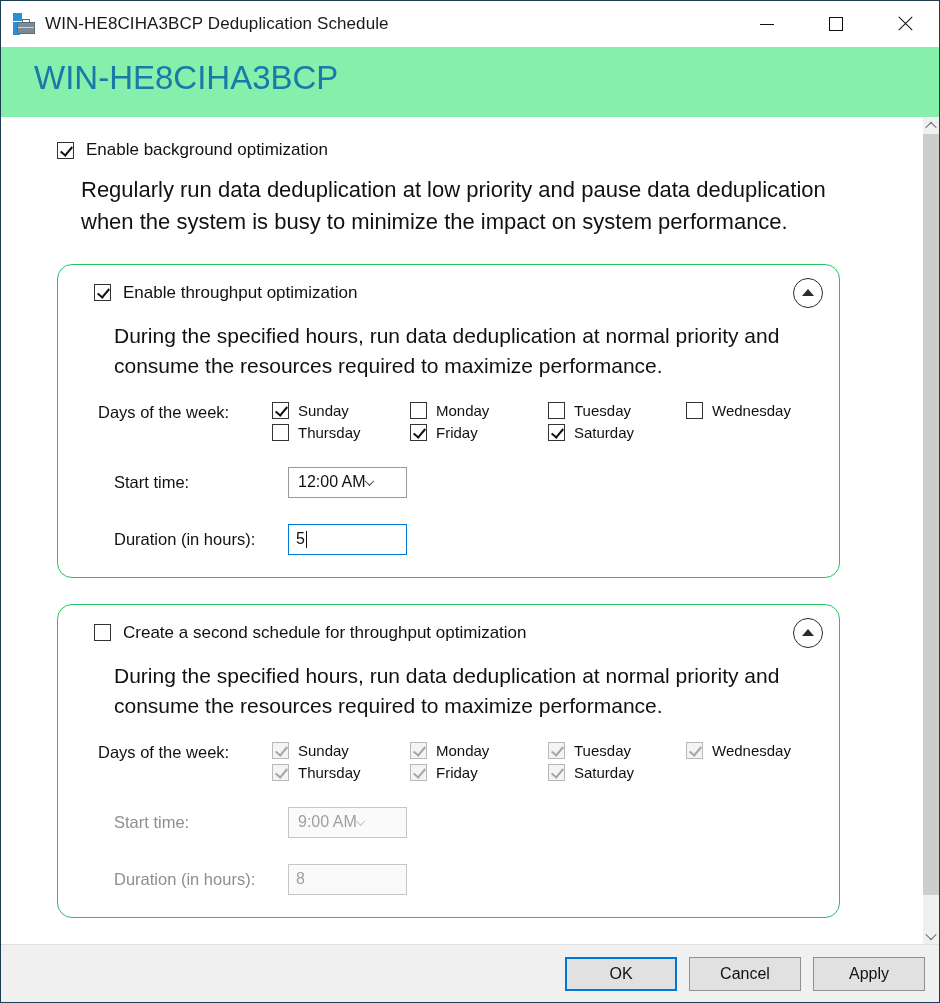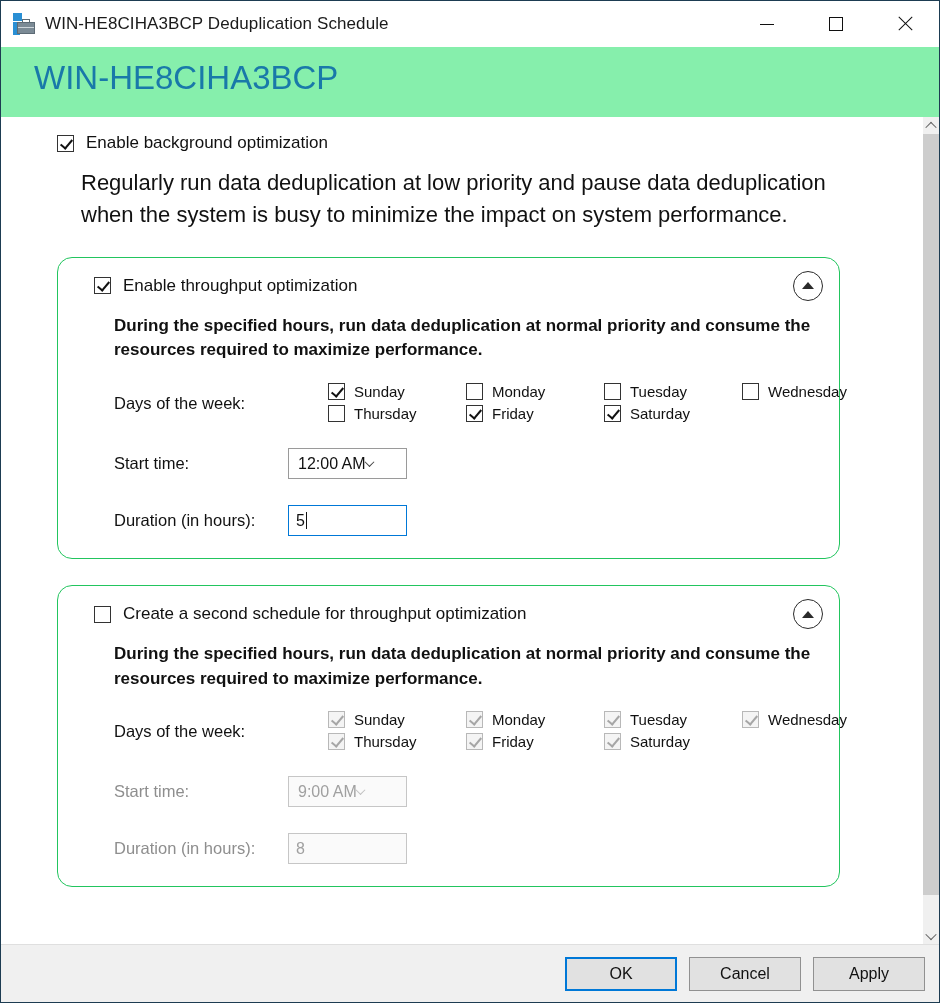--- a/index.html
+++ b/index.html
@@ -146,21 +146,21 @@
   .cb.disabled { border-color: #b8b8b8; background: #f4f4f4; }
   .cb.disabled.checked::after {
     border-right-color: #a6a6a6;
     border-bottom-color: #a6a6a6;
   }
 
   
   .top-check {
     display: flex; align-items: center;
     padding-left: 56px;
-    margin-top: 16px;
+    margin-top: 23px;
   }
   .top-check .cb { margin-right: 12px; }
   .top-check .lbl { font-size: 17px; color: #111111; }
 
   .desc {
     font-size: 22px;
     color: #111111;
     line-height: 1.45;
     max-width: 772px;
   }
@@ -193,34 +193,32 @@
     display: flex; align-items: center; justify-content: center;
     cursor: default;
   }
   .cb-chev {
     width: 0; height: 0;
     border-left: 6px solid transparent;
     border-right: 6px solid transparent;
     border-bottom: 7px solid #2b2b2b;
   }
   .gb-desc {
-    font-size: 17px;
+    font-size: 21px;
     color: #111111;
     line-height: 1.45;
     margin: 18px 0 0 38px;
     max-width: 700px;
-    font-weight: bold;
   }
 
   
   .days-row {
     display: flex;
-    align-items: center;
-    margin: 20px 0 0 38px;
-    gap: 40px;
+    align-items: flex-start;
+    margin: 20px 0 0 22px;
   }
   .days-label {
     font-size: 16.5px;
     color: #111111;
     width: 174px;
     flex: 0 0 174px;
     padding-top: 1px;
   }
   .days-grid {
     display: grid;

